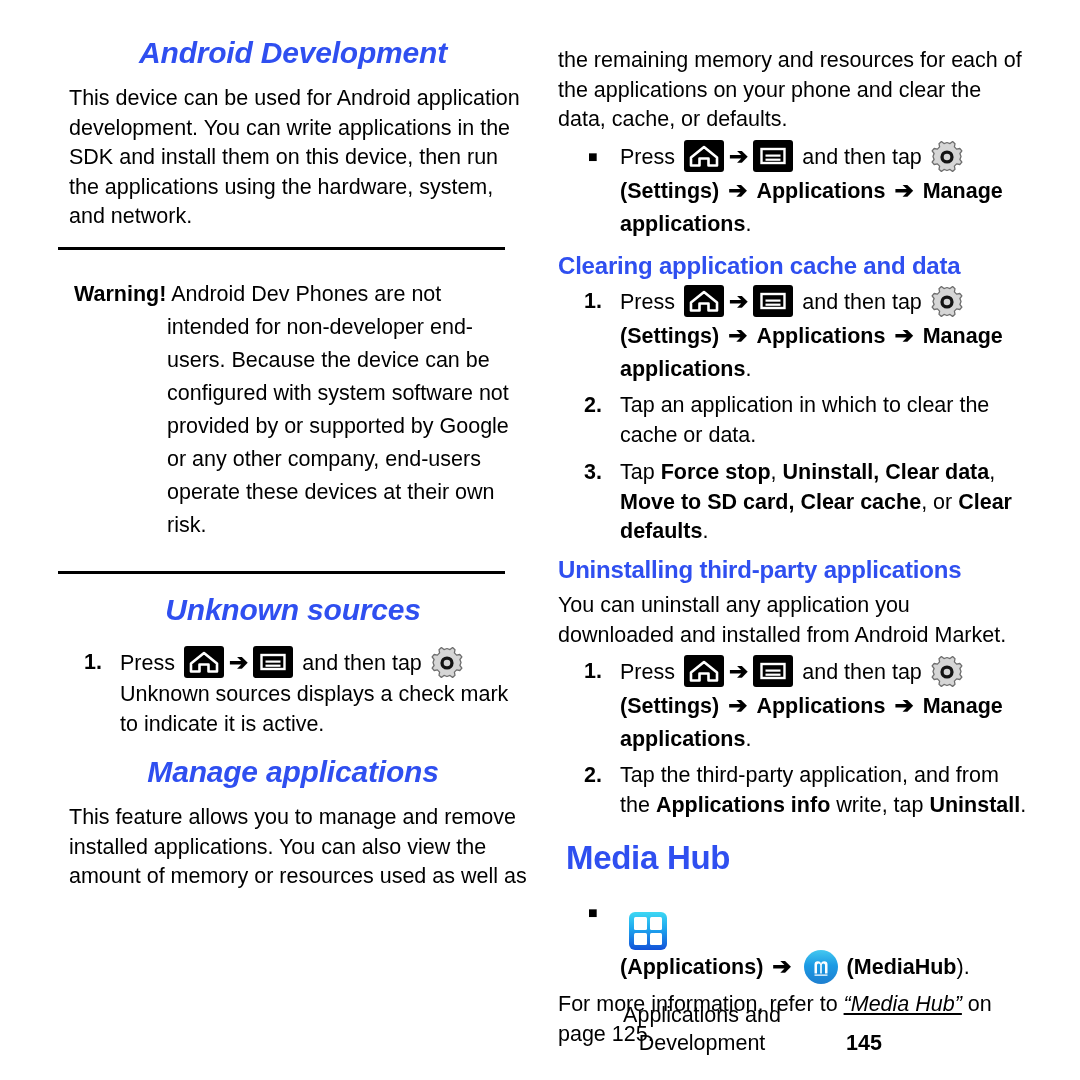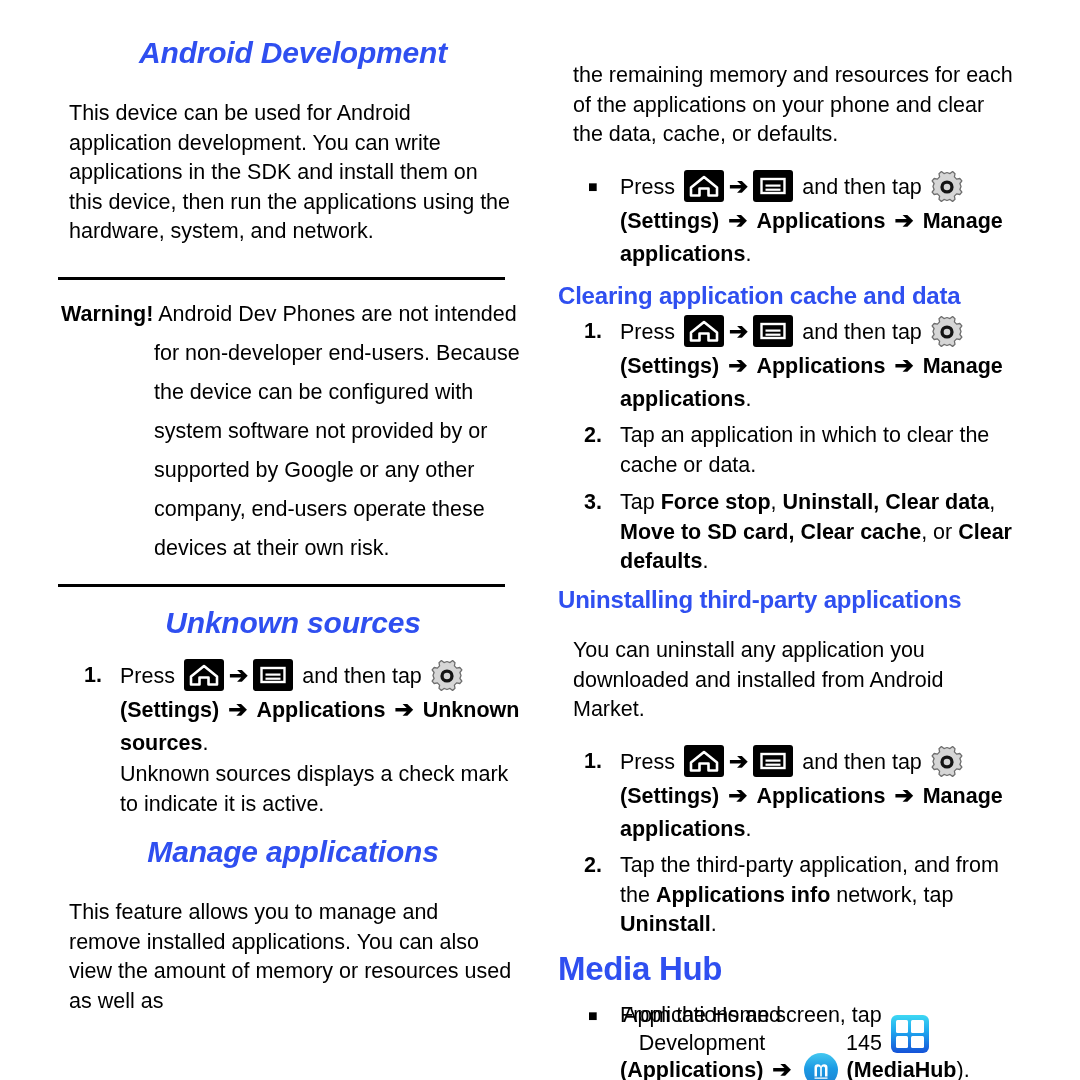--- a/index.html
+++ b/index.html
@@ -39,60 +39,60 @@
     margin: 0;
     padding: 0;
     text-align: center;
   }
   .h-big {
     color: #2f4ff0;
     font-weight: bold;
     font-size: 33px;
     line-height: 1.0;
     letter-spacing: -0.3px;
-    margin: 0;
+    margin: 8px;
     padding: 0;
   }
   .h-sub {
     color: #2f4ff0;
     font-weight: bold;
     font-size: 24px;
     line-height: 1.05;
     letter-spacing: -0.2px;
     margin: 0;
     padding: 0;
   }
 
   
   .body-p {
     font-size: 21.5px;
     line-height: 29.6px;
-    margin: 15px;
+    margin: 0;
     padding: 0;
     text-indent: 0;
   }
   .indent-1 { margin-left: 11px; }
   b, .b { font-weight: bold; }
   .ital { font-style: italic; text-decoration: underline; }
 
   
   .rule {
     border-top: 3.5px solid #000;
     width: 447px;
     margin: 0;
     height: 0;
     font-size: 0;
     line-height: 0;
   }
   .warn-body {
     font-size: 21.5px;
-    line-height: 39px;
+    line-height: 33px;
     padding-left: 93px;
     text-indent: -93px;
-    margin: 3px;
+    margin: 16px;
   }
   .warn-body .wlabel { font-weight: bold; }
 
   
   .step {
     position: relative;
     font-size: 21.5px;
     line-height: 33px;
     padding-left: 62px;
     margin: 0;
@@ -183,20 +183,21 @@
     line-height: 28px;
   }
   .footer .ftitle {
     display: inline-block;
     width: 288px;
     text-align: center;
   }
   .footer .fpage {
     display: inline-block;
     text-align: left;
+    font-weight: bold;
   }
   .sp { display: inline-block; width: 7px; }
 </style>
 </head>
 <body>
 
 <div class="page">
 
   <div class="col col-left">
 
@@ -230,23 +231,20 @@
             <path d="M7 17.5 L20 7 L33 17.5 L33 25.5 L24.5 25.5 L24.5 18.5 L15.5 18.5 L15.5 25.5 L7 25.5 Z" fill="none" stroke="#ffffff" stroke-width="2.6" stroke-linejoin="round"></path>
           </svg></span><span class="ic-arrow">➔</span><span class="ic ic-menu"><svg width="40" height="32" viewBox="0 0 40 32">
             <rect x="8.5" y="9" width="23" height="14" fill="none" stroke="#ffffff" stroke-width="2.4"></rect>
             <rect x="12.5" y="14.5" width="15" height="2.2" fill="#ffffff"></rect>
             <rect x="12.5" y="18.6" width="15" height="2.2" fill="#ffffff"></rect>
           </svg></span><span class="sp"></span><span>and then tap</span><span class="sp"></span><span class="ic ic-gear"><svg width="34" height="34" viewBox="0 0 34 34">
             <path d="M17 2.5 l3 1.1 2.6-2.0 2.4 2.1 -0.6 3.2 2.2 2.2 3.2-0.6 2.1 2.4 -2.0 2.6 1.1 3 -1.1 3 2.0 2.6 -2.1 2.4 -3.2-0.6 -2.2 2.2 0.6 3.2 -2.4 2.1 -2.6-2.0 -3 1.1 -3-1.1 -2.6 2.0 -2.4-2.1 0.6-3.2 -2.2-2.2 -3.2 0.6 -2.1-2.4 2.0-2.6 -1.1-3 1.1-3 -2.0-2.6 2.1-2.4 3.2 0.6 2.2-2.2 -0.6-3.2 2.4-2.1 2.6 2.0z" fill="#d6d6d6" stroke="#6e6e6e" stroke-width="1.3" stroke-linejoin="round"></path>
             <circle cx="17" cy="17" r="6.6" fill="#141414"></circle>
             <circle cx="17" cy="17" r="3.3" fill="#d6d6d6"></circle>
           </svg></span>
-      <span class="cont"><b><span>(</span><span>Settings</span><span>)</span></b> <span class="ic-arrow">➔</span> <b>Applications</b>
-        <span class="ic-arrow">➔</span>
-        <b>Unknown sources</b><span>.</span></span>
     </div>
 
     <div class="step tight" style="padding-left:62px">
       <span>Unknown sources displays a check mark to indicate it is active.</span>
     </div>
 
     <div style="height:18px"></div>
 
     <h2 class="h-section">Manage applications</h2>
 
@@ -339,31 +337,31 @@
             <circle cx="17" cy="17" r="3.3" fill="#d6d6d6"></circle>
           </svg></span>
       <span class="cont"><b><span>(</span><span>Settings</span><span>)</span></b> <span class="ic-arrow">➔</span> <b>Applications</b>
         <span class="ic-arrow">➔</span>
         <b>Manage applications</b><span>.</span></span>
     </div>
 
     <div style="height:5px"></div>
 
     <div class="step tight">
-      <span class="marker">2.</span><span>Tap the third-party application, and from the </span><b>Applications info</b><span> network, tap </span><b>Uninstall</b><span>.</span>
+      <span class="marker">2.</span><span>Tap the third-party application, and from the </span><b>Applications info</b><span> write, tap </span><b>Uninstall</b><span>.</span>
     </div>
 
     <div style="height:12px"></div>
 
     <h1 class="h-big">Media Hub</h1>
 
     <div style="height:14px"></div>
 
     <div class="step bullet">
-      <span class="marker">■</span><span>From the Home screen, tap</span><span class="sp"></span><span class="ic ic-apps"><span class="grid">
+      <span class="marker">■</span><span class="sp"></span><span class="ic ic-apps"><span class="grid">
             <i></i>
             <i></i>
             <i></i>
             <i></i>
           </span></span>
       <span class="cont"><b><span>(</span><span>Applications</span><span>)</span></b> <span class="ic-arrow">➔</span> <span class="ic ic-mh"><svg width="34" height="34" viewBox="0 0 34 34">
               <path d="M10.5 23.5 L10.5 14.5 a3.2 3.2 0 0 1 6.5 0 a3.2 3.2 0 0 1 6.5 0 L23.5 23.5 L21 23.5 L21 15 a1.6 1.6 0 0 0 -3.2 0 L17.8 23.5 L16.2 23.5 L16.2 15 a1.6 1.6 0 0 0 -3.2 0 L13 23.5 Z" fill="#ffffff"></path>
               <rect x="10.5" y="24.4" width="13" height="1.5" fill="#ffffff" opacity="0.85"></rect>
             </svg></span>
         <b><span>(</span><span>MediaHub</span></b><span>)</span><span>.</span></span>

